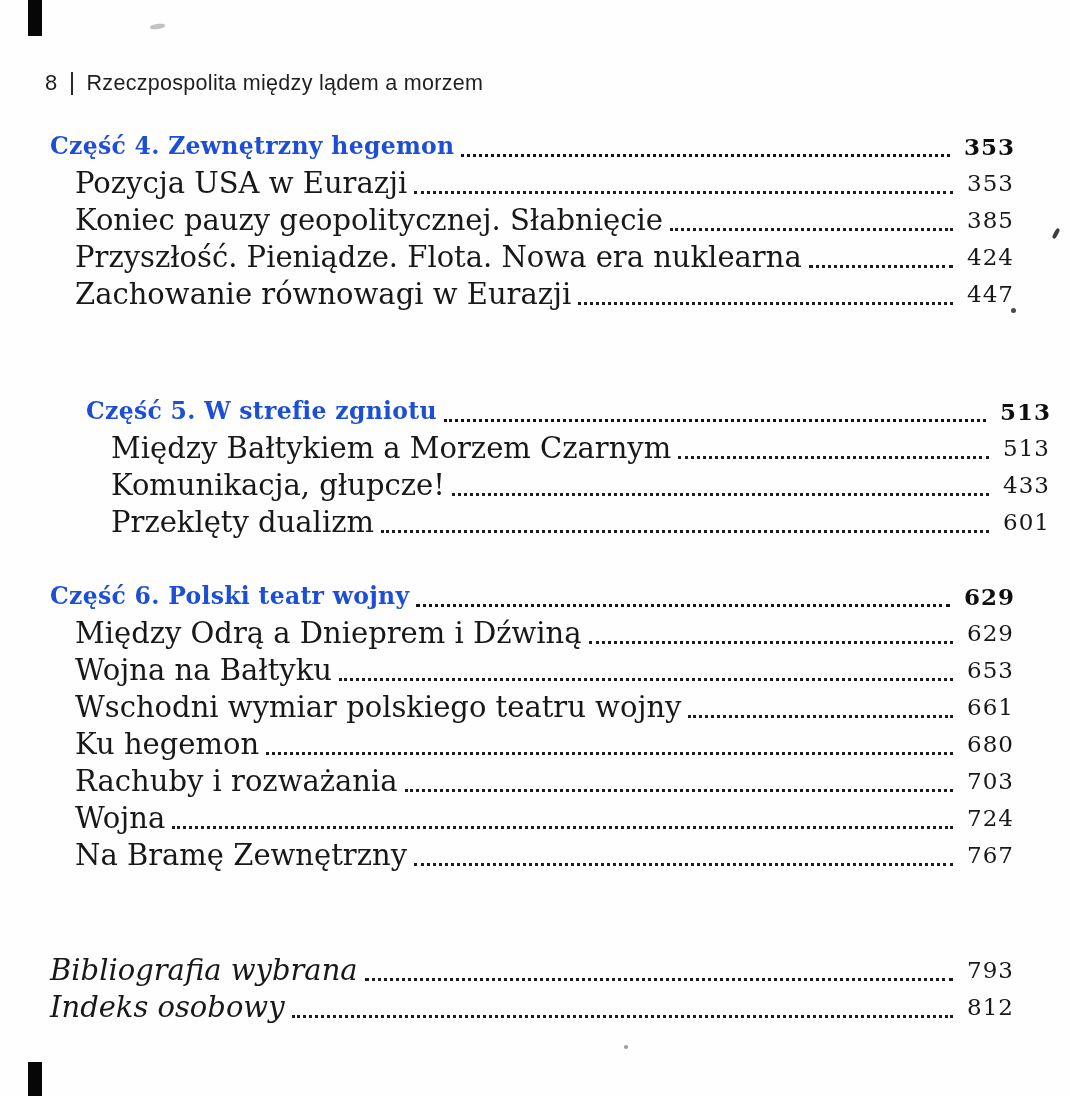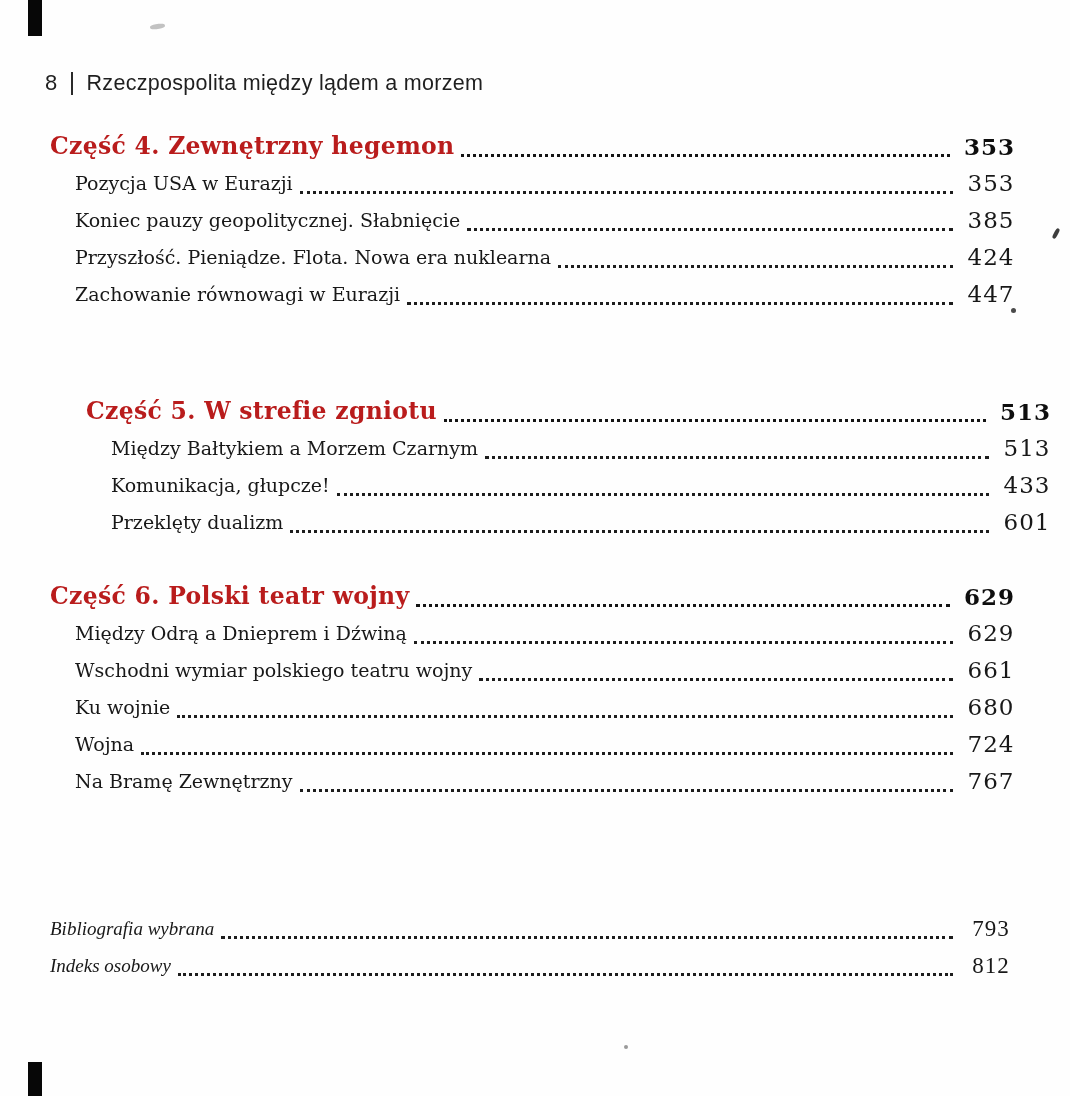--- a/index.html
+++ b/index.html
@@ -19,26 +19,26 @@
   .hdr .sep {
     display:inline-block; width:2px; height:23px;
     background:#2a2a2a; margin:0 14px 0 13px;
   }
   
   .toc { position:absolute; left:0; top:0; width:100%; height:100%; }
   .sec, .bm { position:absolute; left:50px; width:965px; }
   .sec1 { top:128px; }
   .sec2 { top:393px;margin-left:36px; }
   .sec3 { top:578px; }
-  .bm   { top:910px;font-family:Liberation Serif, serif; }
+  .bm   { top:952px; }
   .row { height:37px; display:flex; }
-  .row .t  { white-space:nowrap; line-height:37px; font-size:19px; }
+  .row .t  { white-space:nowrap; line-height:37px; font-size:29px; }
   .row .pg { line-height:37px; font-size:23px; margin-left:12px;
-             min-width:48px; text-align:center; letter-spacing:1px; }
-  .row.part .t  { font-size:23.5px; font-weight:bold; color:#b91c1c; letter-spacing:0.3px; }
+             min-width:48px; text-align:left; letter-spacing:1px; }
+  .row.part .t  { font-size:23.5px; font-weight:bold; color:#1d4ed8; letter-spacing:0.3px; }
   .row.part .pg { font-weight:bold; color:#0e0e0e; }
   .row.entry { padding-left:25px; }
   .bm .row .t { font-style:italic; }
   .bm .row .pg { }
   .leader {
     flex:1; align-self:flex-end;
     border-bottom:3px dotted #1d1d1d;
     margin:0 2px 8px 7px; min-width:20px;
   }
   .row.part .leader { border-bottom-color:#141414; }
@@ -128,28 +128,38 @@
         <span class="t">Część 6. Polski teatr wojny</span>
         <span class="leader"></span>
         <span class="pg">629</span>
       </div>
       <div class="row entry">
         <span class="t">Między Odrą a Dnieprem i Dźwiną</span>
         <span class="leader"></span>
         <span class="pg">629</span>
       </div>
       <div class="row entry">
+        <span class="t">Wojna na Bałtyku</span>
+        <span class="leader"></span>
+        <span class="pg">653</span>
+      </div>
+      <div class="row entry">
         <span class="t">Wschodni wymiar polskiego teatru wojny</span>
         <span class="leader"></span>
         <span class="pg">661</span>
       </div>
       <div class="row entry">
-        <span class="t">Ku wojnie</span>
+        <span class="t">Ku hegemon</span>
         <span class="leader"></span>
         <span class="pg">680</span>
+      </div>
+      <div class="row entry">
+        <span class="t">Rachuby i rozważania</span>
+        <span class="leader"></span>
+        <span class="pg">703</span>
       </div>
       <div class="row entry">
         <span class="t">Wojna</span>
         <span class="leader"></span>
         <span class="pg">724</span>
       </div>
       <div class="row entry">
         <span class="t">Na Bramę Zewnętrzny</span>
         <span class="leader"></span>
         <span class="pg">767</span>

